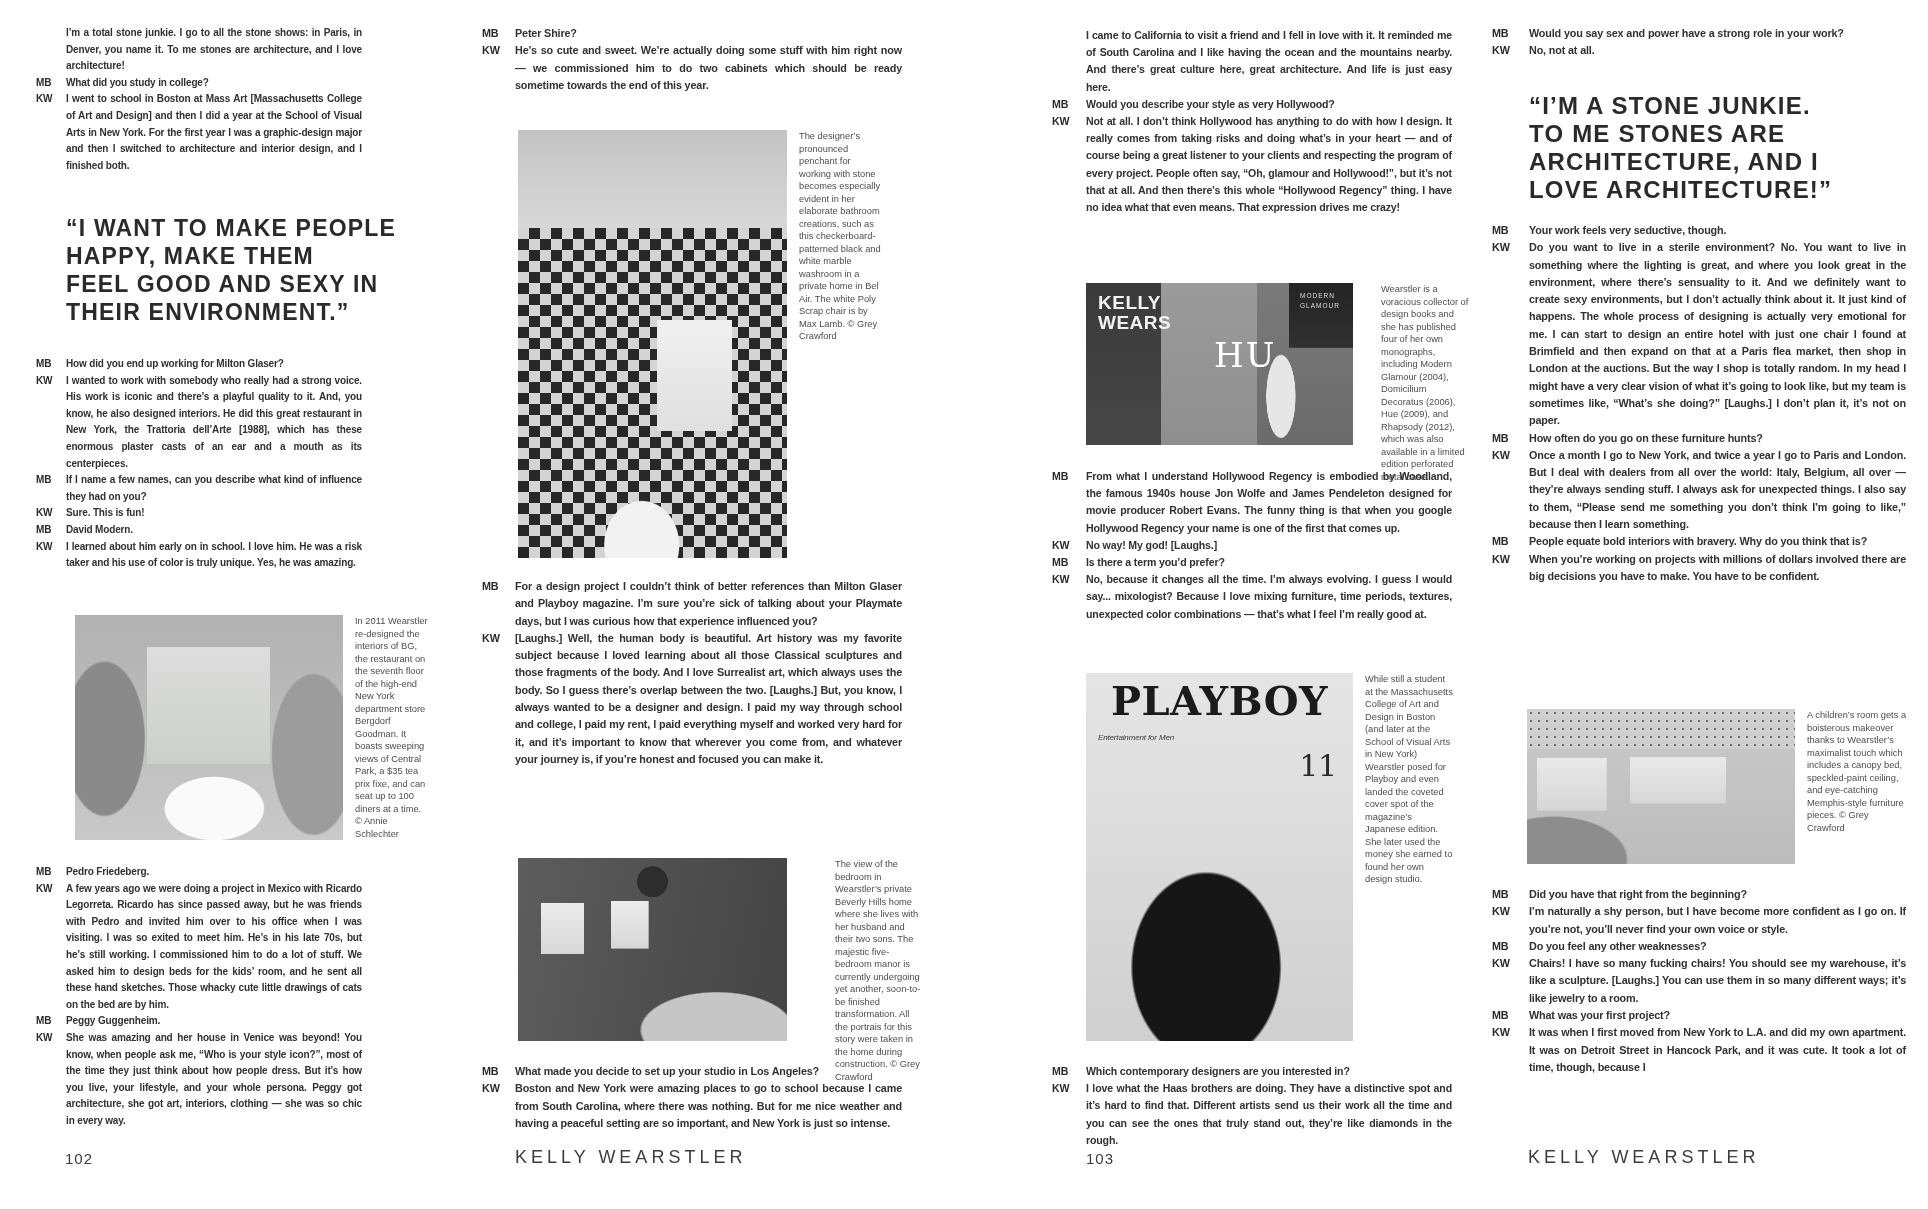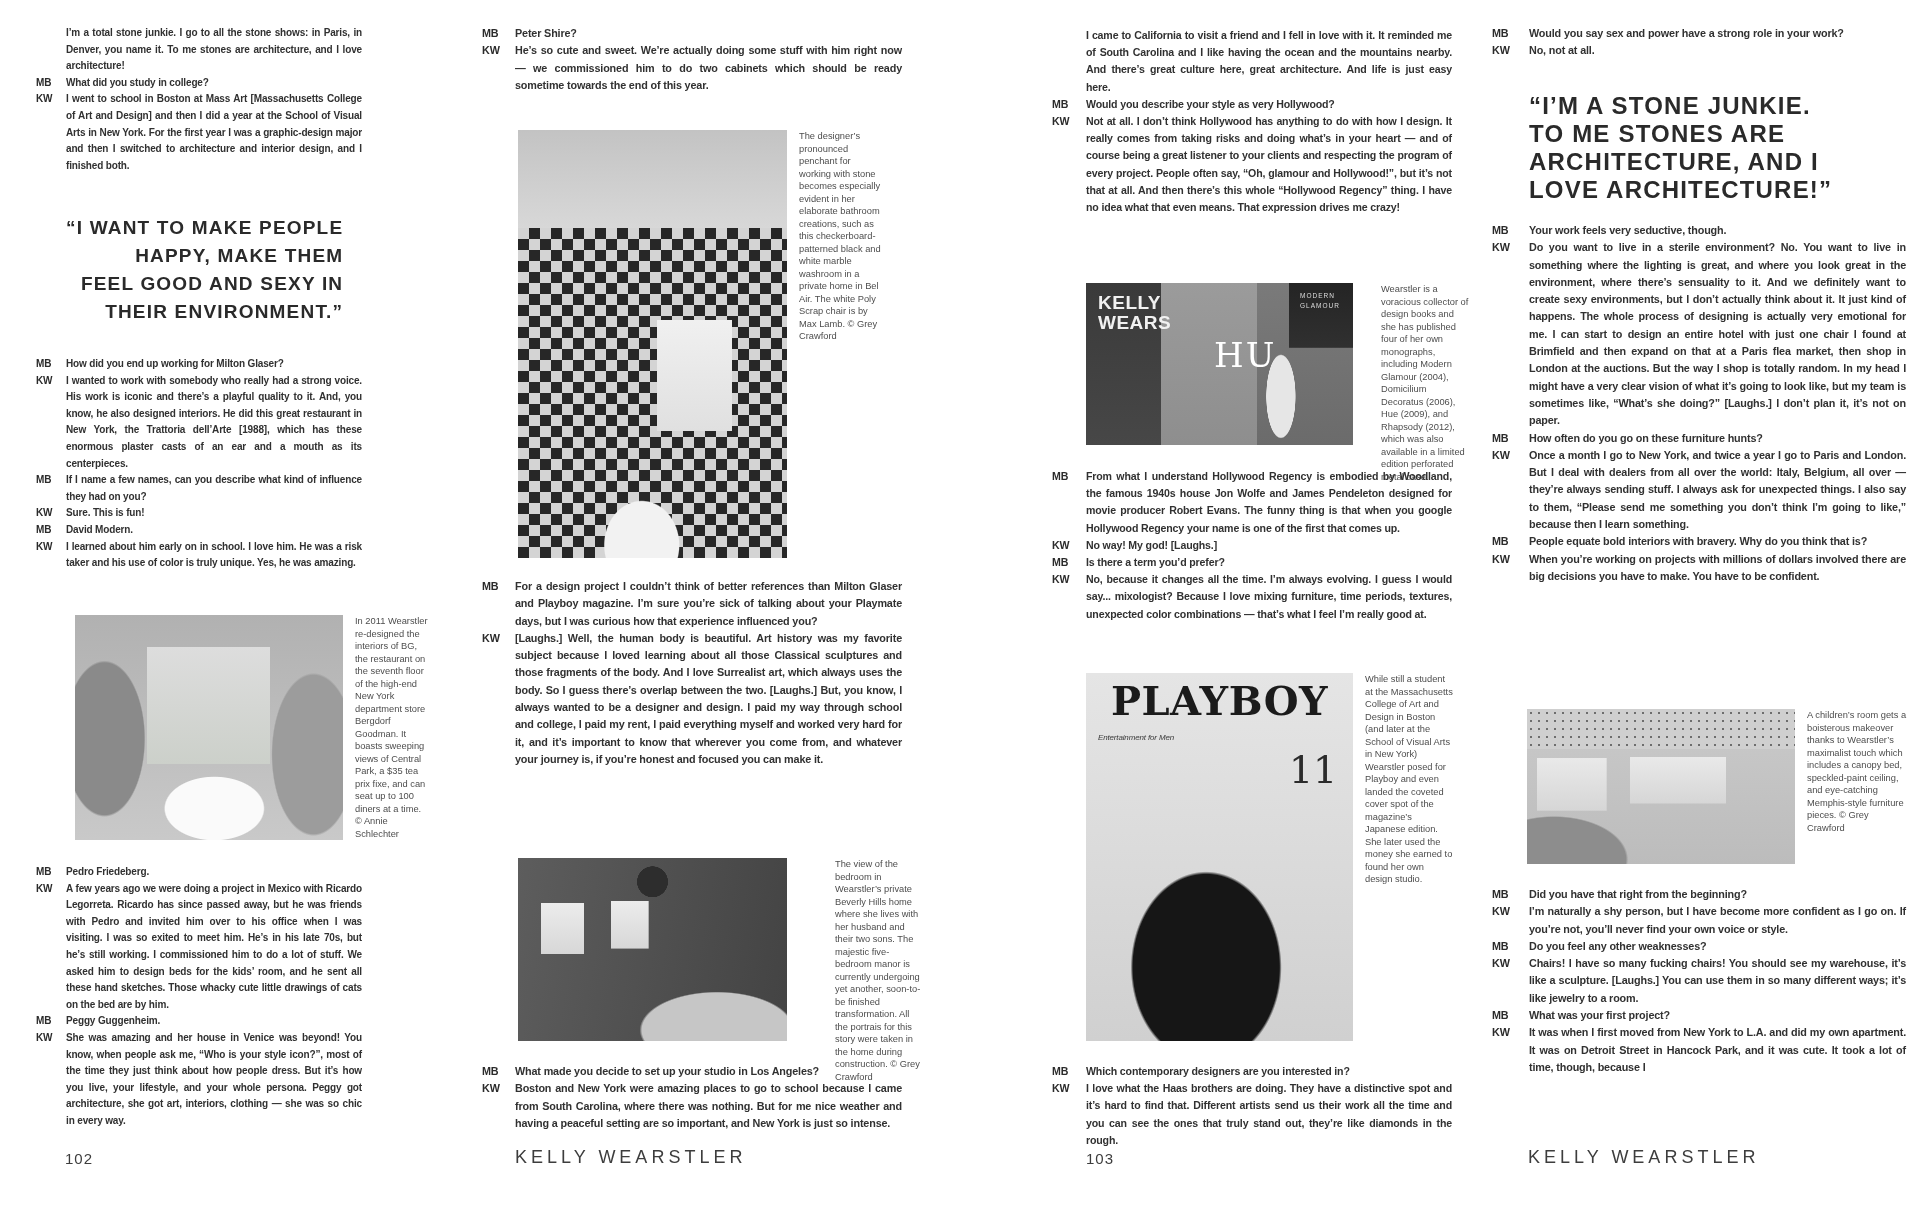--- a/index.html
+++ b/index.html
@@ -57,21 +57,21 @@
     radial-gradient(ellipse 120px 70px at 10% 97%, #8d8d8d 0 60%, rgba(0,0,0,0) 62%),
     linear-gradient(#cacaca,#bcbcbc);}
   .ph-kids::before{content:"";position:absolute;left:0;top:0;right:0;height:26%;
     background:#cfcfcf radial-gradient(#6d6d6d 1px, rgba(0,0,0,0) 1.4px);background-size:8px 8px;}
 
   
   .ov{position:absolute;display:block;}
   .ov-playboy-logo{top:8px;left:6px;right:6px;text-align:center;font-family:"DejaVu Serif",serif;
     font-weight:700;font-size:40px;line-height:1;color:#1b1b1b;letter-spacing:0.5px;}
   .ov-playboy-tagline{top:56px;left:12px;font-style:italic;font-size:8px;color:#3a3a3a;}
-  .ov-playboy-issue{top:78px;right:16px;font-family:"DejaVu Serif",serif;font-size:38px;color:#2b2b2b;line-height:1;}
+  .ov-playboy-issue{top:78px;right:16px;font-family:"DejaVu Serif",serif;font-size:30px;color:#2b2b2b;line-height:1;}
   .ov-books-title{top:10px;left:12px;width:92px;font-weight:700;font-size:19px;line-height:1.05;color:#f1f1f1;letter-spacing:0.5px;}
   .ov-books-big{top:64px;left:128px;font-family:"DejaVu Serif",serif;font-size:34px;color:#ffffff;letter-spacing:2px;}
   .ov-books-small{top:8px;right:5px;width:48px;font-size:6.5px;line-height:1.5;color:#dedede;letter-spacing:1px;}
 </style>
 </head>
 <body>
 
 <div>
   <div class="column" data-col="0" style="left: 36px; width: 326px;">
       <div class="block" style="top: 25px; left: 0px; width: 326px;">
@@ -81,21 +81,21 @@
         </div>
         <div class="entry">
           <span class="speaker" style="width: 30px;">MB</span>
           <span class="txt">What did you study in college?</span>
         </div>
         <div class="entry">
           <span class="speaker" style="width: 30px;">KW</span>
           <span class="txt">I went to school in Boston at Mass Art [Massachusetts College of Art and Design] and then I did a year at the School of Visual Arts in New York. For the first year I was a graphic-design major and then I switched to architecture and interior design, and I finished both.</span>
         </div>
       </div>
-      <div class="block pull-quote" style="top: 214px; left: 30px; font-size: 19px; text-align: right;">
+      <div class="block pull-quote" style="top: 214px; left: 30px; font-size: 23px;">
         <div class="ql">“I WANT TO MAKE PEOPLE</div>
         <div class="ql">HAPPY, MAKE THEM</div>
         <div class="ql">FEEL GOOD AND SEXY IN</div>
         <div class="ql">THEIR ENVIRONMENT.”</div>
       </div>
       <div class="block" style="top: 356px; left: 0px; width: 326px;">
         <div class="entry">
           <span class="speaker" style="width: 30px;">MB</span>
           <span class="txt">How did you end up working for Milton Glaser?</span>
         </div>

